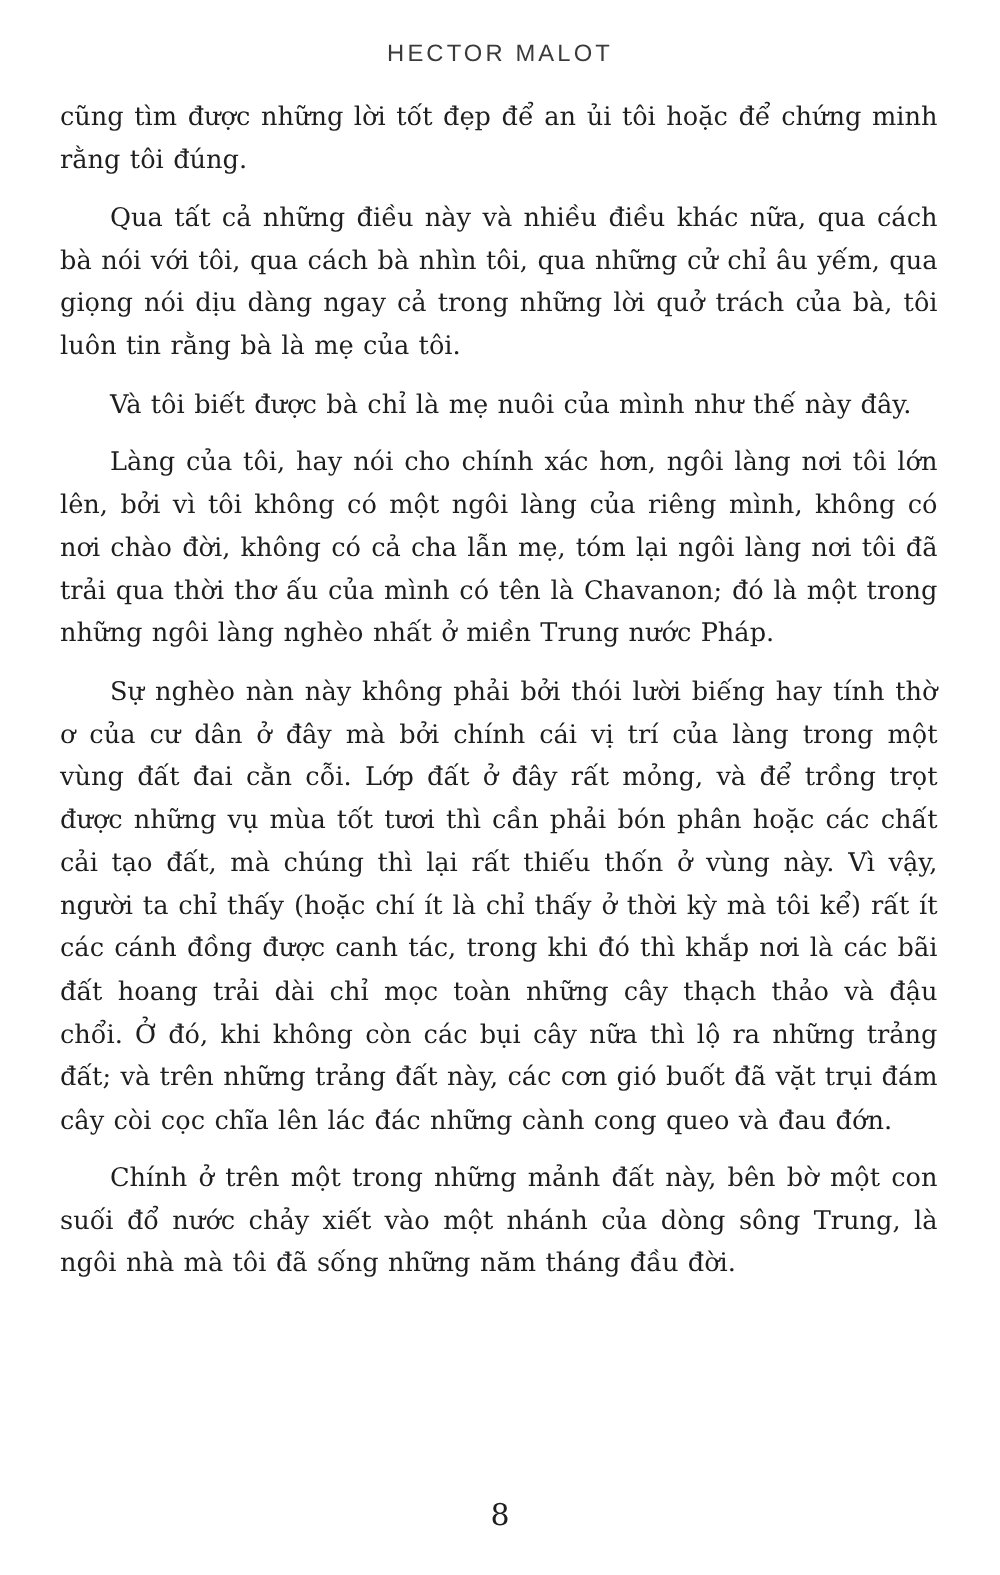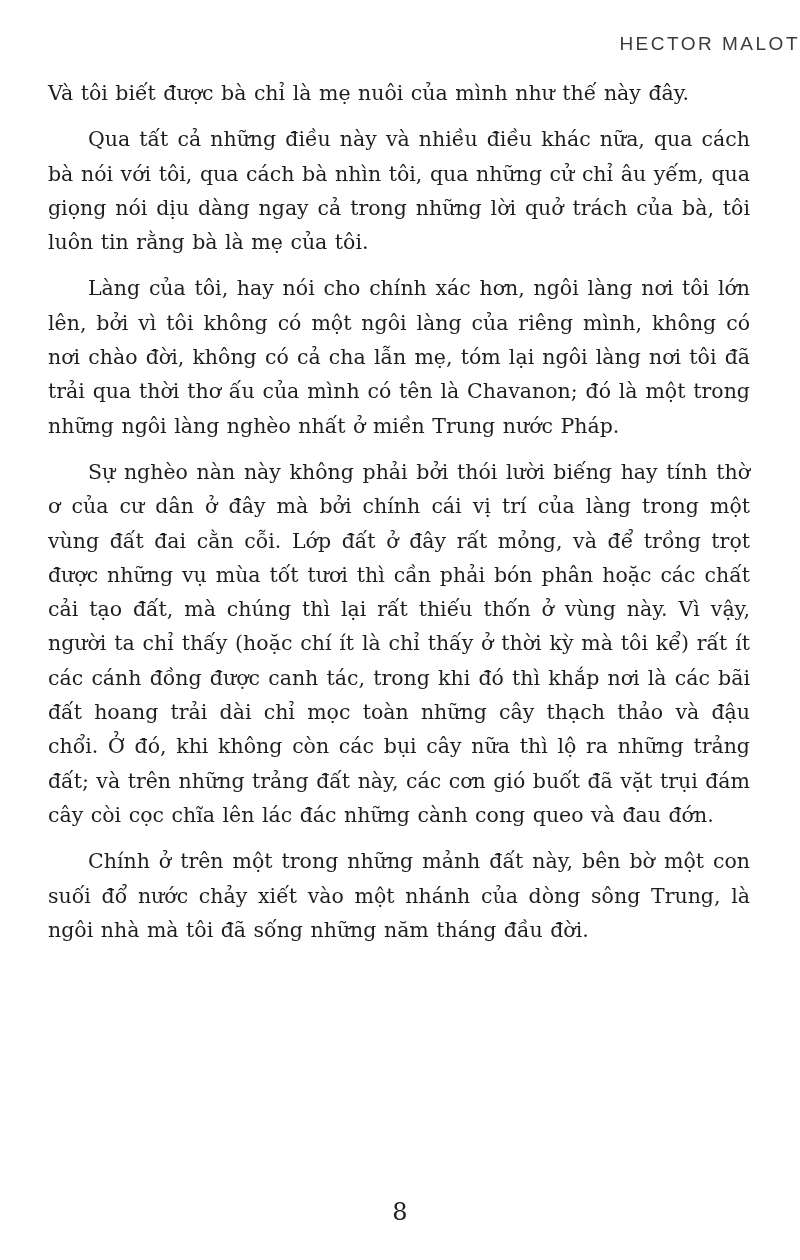--- a/index.html
+++ b/index.html
@@ -16,21 +16,21 @@
     position: relative;
     width: 800px;
     height: 1260px;
     background: #ffffff;
   }
   .running-header {
     position: absolute;
     top: 33px;
     left: 0;
     width: 100%;
-    text-align: right;
+    text-align: center;
     font-family: "Liberation Sans", sans-serif;
     font-size: 19px;
     font-weight: 400;
     letter-spacing: 2.5px;
     color: #3a3a3a;
   }
   .body-text {
     position: absolute;
     top: 76px;
     left: 48px;
@@ -60,22 +60,23 @@
   }
 </style>
 </head>
 <body>
 
 <div class="page">
 
   <div class="running-header">HECTOR MALOT</div>
 
   <div class="body-text">
+    <p>cũng tìm được những lời tốt đẹp để an ủi tôi hoặc để chứng minh rằng tôi đúng.</p>
+    <p>Qua tất cả những điều này và nhiều điều khác nữa, qua cách bà nói với tôi, qua cách bà nhìn tôi, qua những cử chỉ âu yếm, qua giọng nói dịu dàng ngay cả trong những lời quở trách của bà, tôi luôn tin rằng bà là mẹ của tôi.</p>
     <p>Và tôi biết được bà chỉ là mẹ nuôi của mình như thế này đây.</p>
-    <p>Qua tất cả những điều này và nhiều điều khác nữa, qua cách bà nói với tôi, qua cách bà nhìn tôi, qua những cử chỉ âu yếm, qua giọng nói dịu dàng ngay cả trong những lời quở trách của bà, tôi luôn tin rằng bà là mẹ của tôi.</p>
     <p>Làng của tôi, hay nói cho chính xác hơn, ngôi làng nơi tôi lớn lên, bởi vì tôi không có một ngôi làng của riêng mình, không có nơi chào đời, không có cả cha lẫn mẹ, tóm lại ngôi làng nơi tôi đã trải qua thời thơ ấu của mình có tên là Chavanon; đó là một trong những ngôi làng nghèo nhất ở miền Trung nước Pháp.</p>
     <p>Sự nghèo nàn này không phải bởi thói lười biếng hay tính thờ ơ của cư dân ở đây mà bởi chính cái vị trí của làng trong một vùng đất đai cằn cỗi. Lớp đất ở đây rất mỏng, và để trồng trọt được những vụ mùa tốt tươi thì cần phải bón phân hoặc các chất cải tạo đất, mà chúng thì lại rất thiếu thốn ở vùng này. Vì vậy, người ta chỉ thấy (hoặc chí ít là chỉ thấy ở thời kỳ mà tôi kể) rất ít các cánh đồng được canh tác, trong khi đó thì khắp nơi là các bãi đất hoang trải dài chỉ mọc toàn những cây thạch thảo và đậu chổi. Ở đó, khi không còn các bụi cây nữa thì lộ ra những trảng đất; và trên những trảng đất này, các cơn gió buốt đã vặt trụi đám cây còi cọc chĩa lên lác đác những cành cong queo và đau đớn.</p>
     <p>Chính ở trên một trong những mảnh đất này, bên bờ một con suối đổ nước chảy xiết vào một nhánh của dòng sông Trung, là ngôi nhà mà tôi đã sống những năm tháng đầu đời.</p>
   </div>
 
   <div class="page-number">8</div>
 
 </div>
 
 </body></html>

